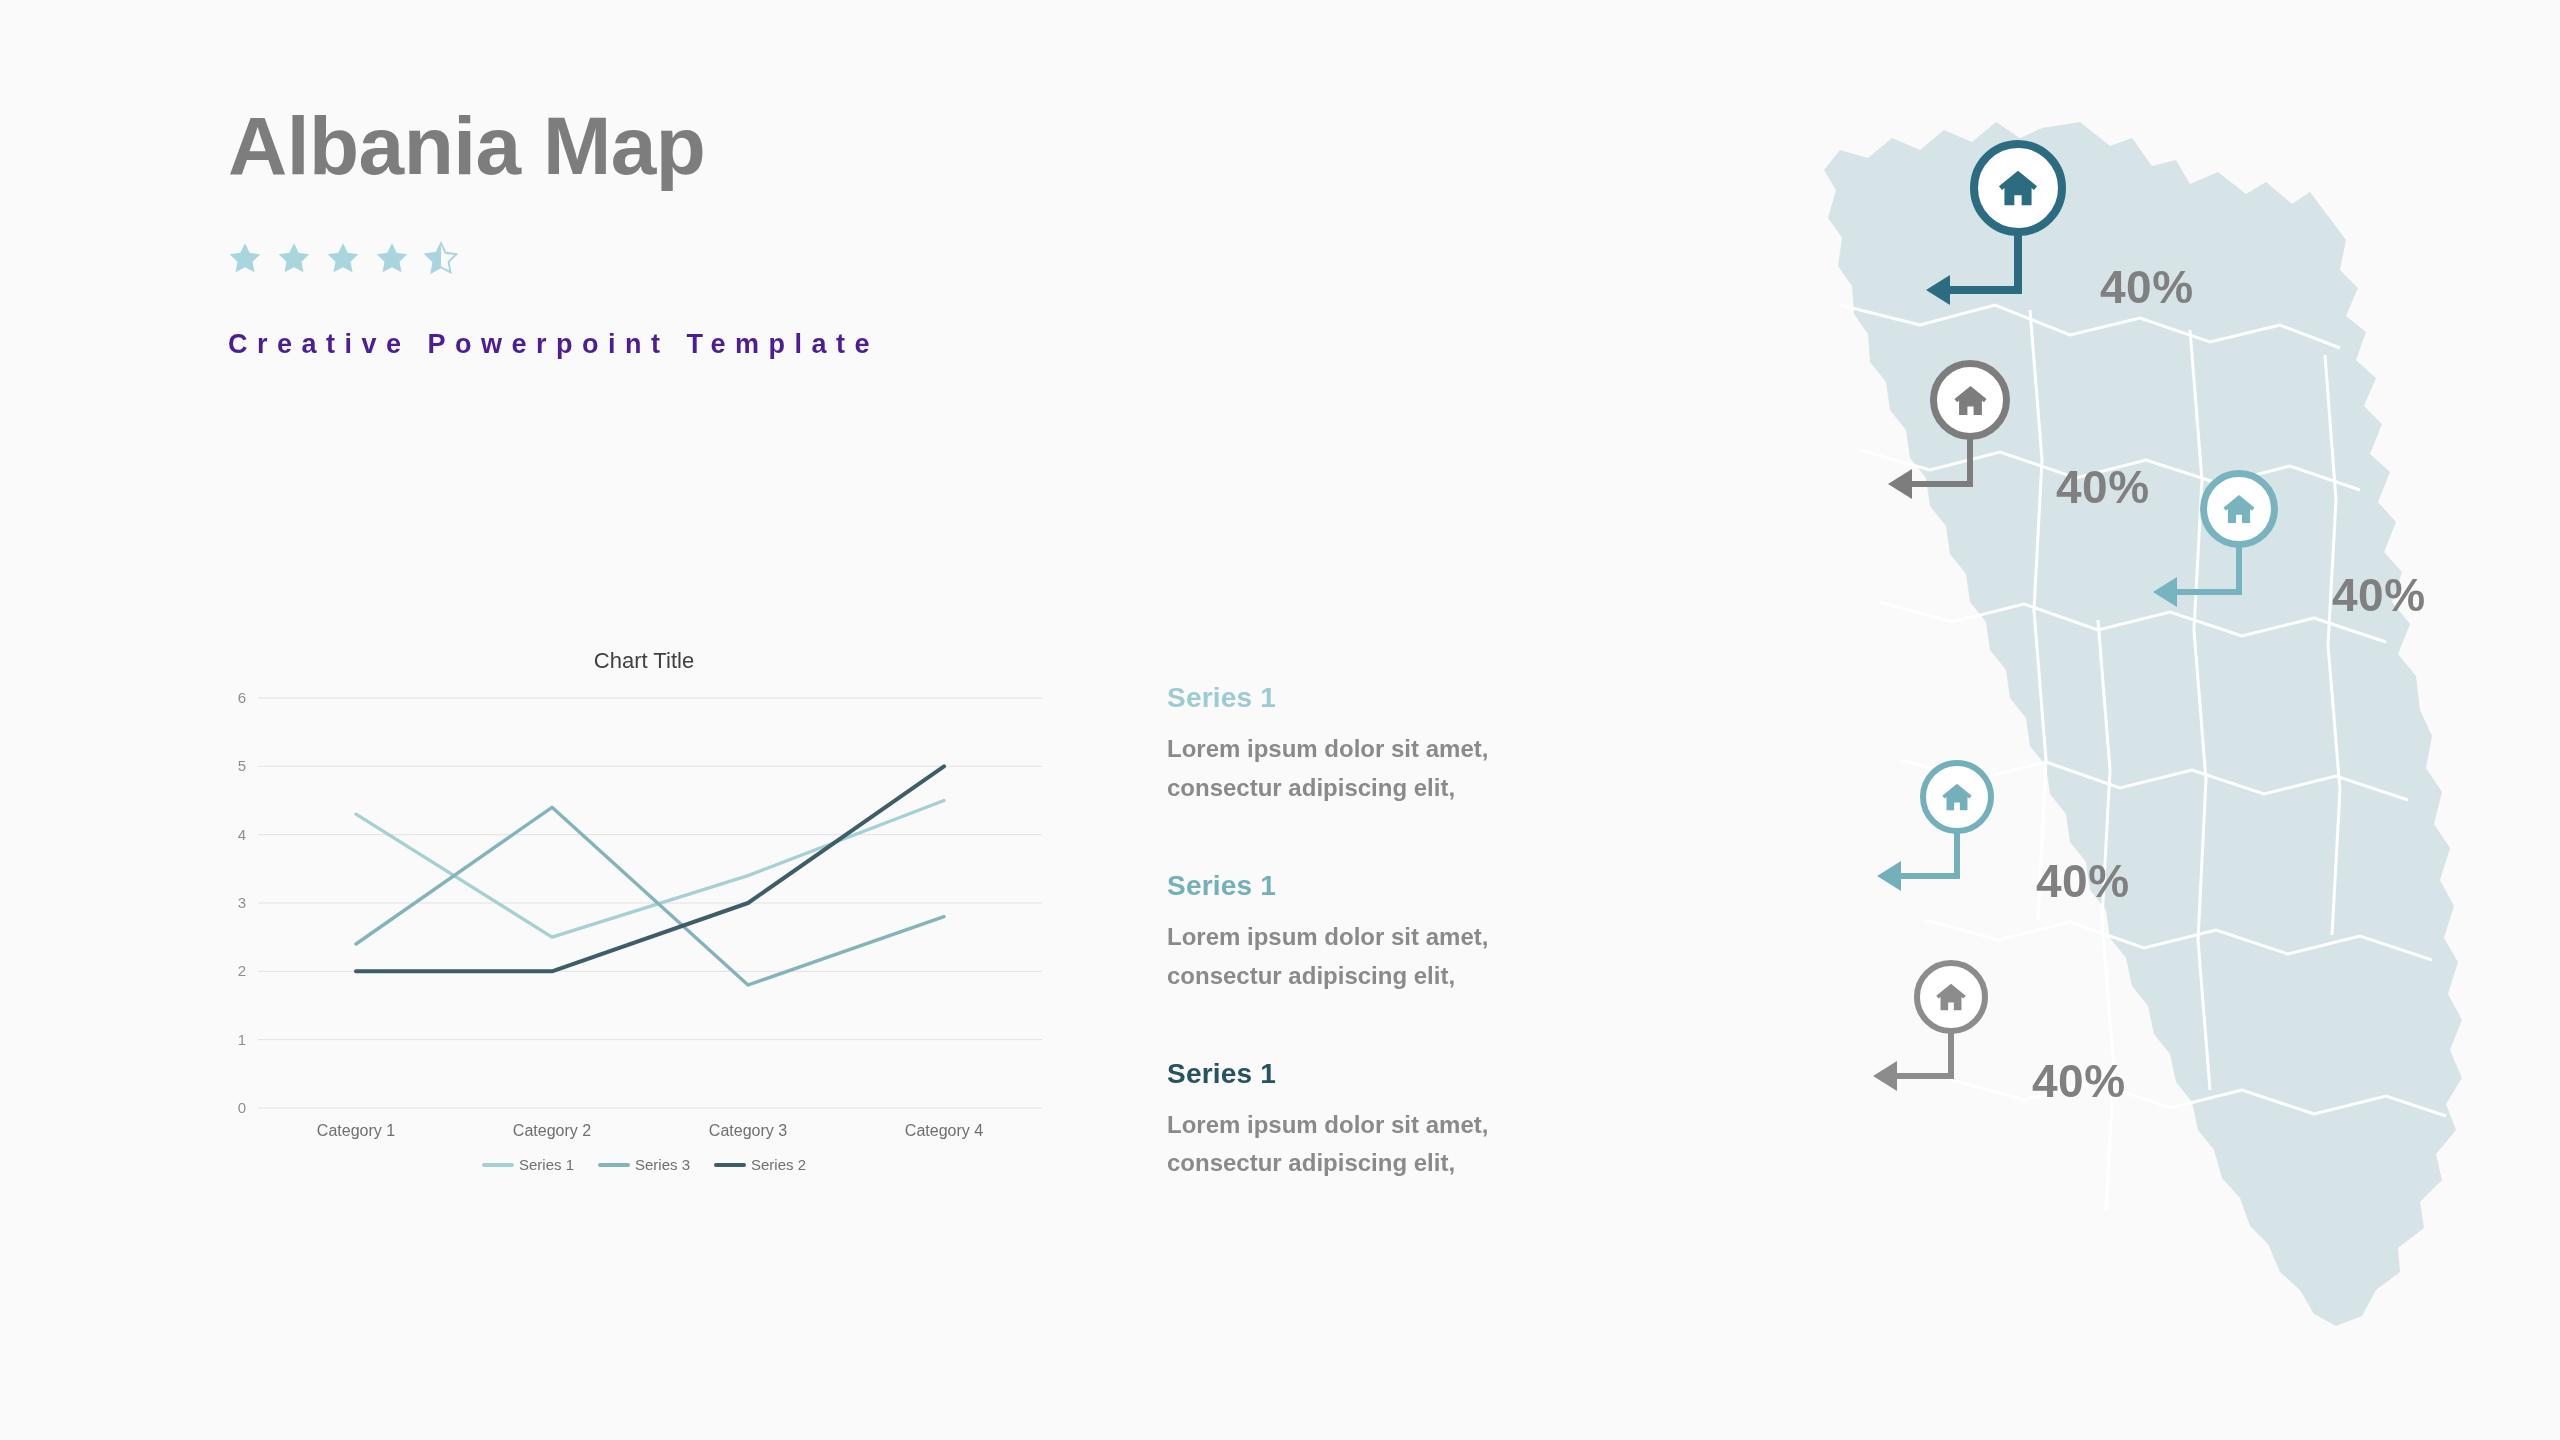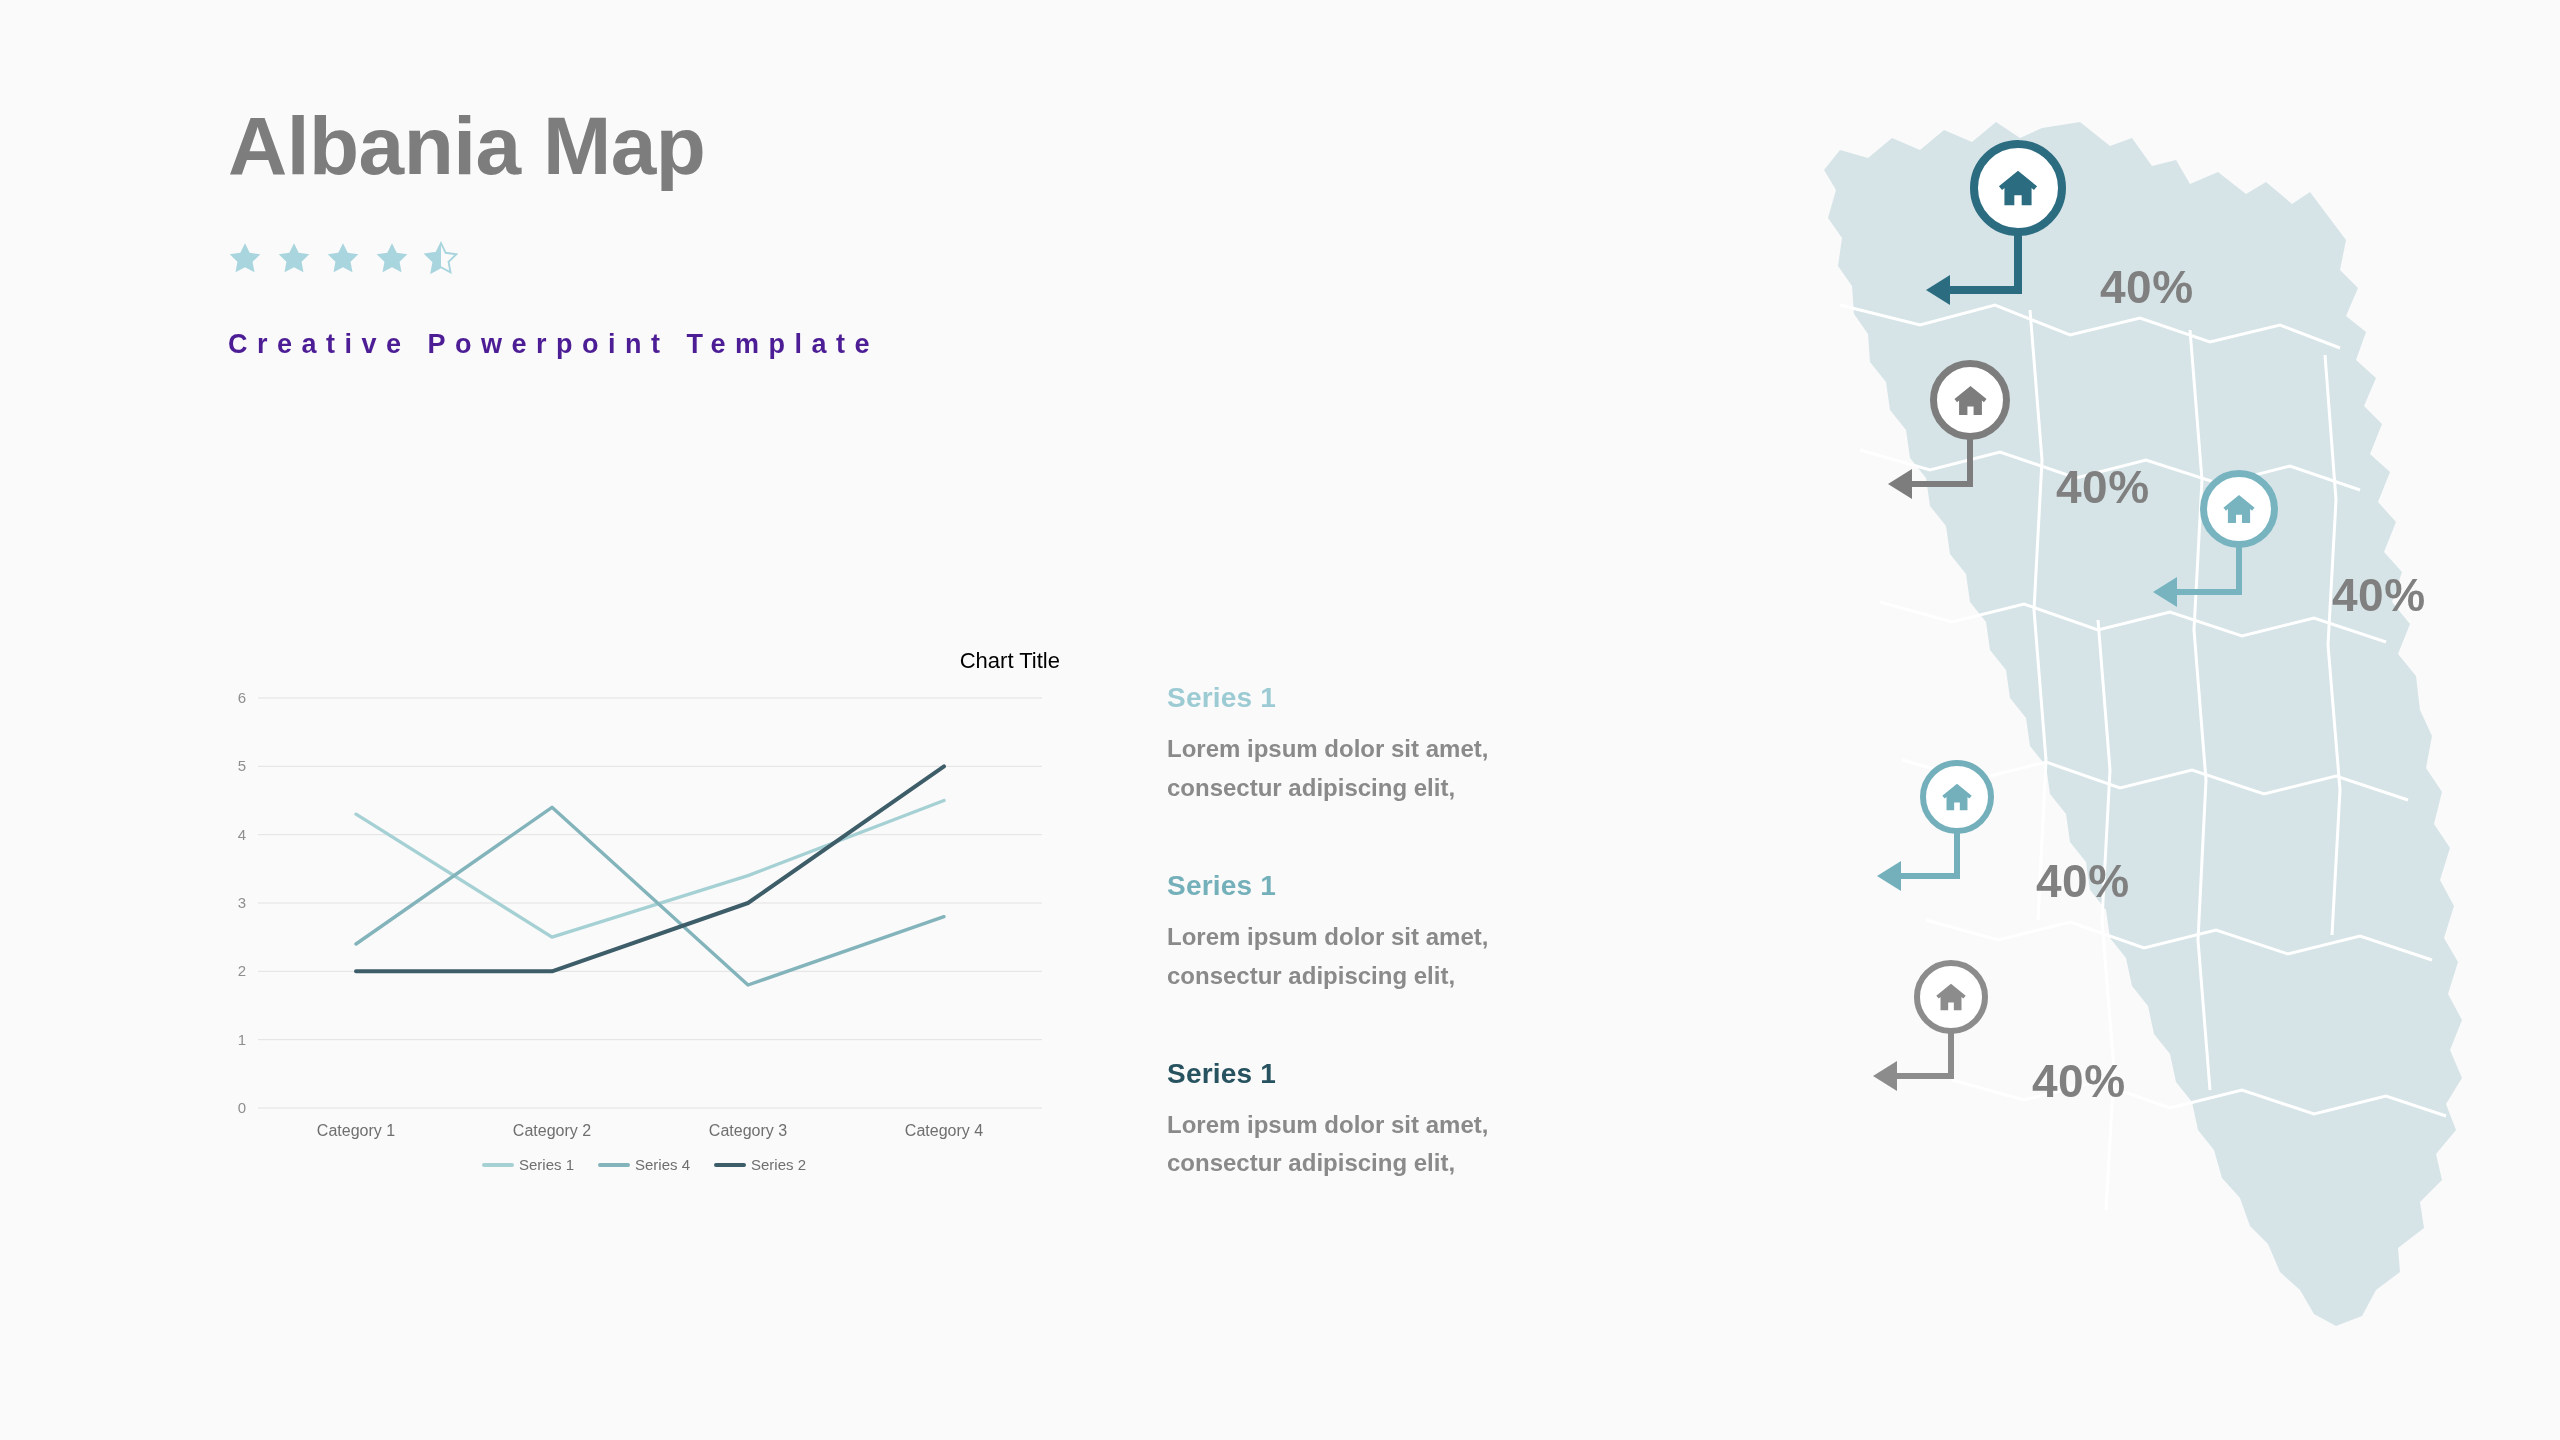--- a/index.html
+++ b/index.html
@@ -50,23 +50,23 @@
 
   
   #chart-panel {
     position: absolute;
     left: 210px;
     top: 648px;
     width: 850px;
     height: 560px;
   }
   #chart-title {
-    text-align: right;
+    text-align: center;
     font-size: 22px;
-    color: #000000;
+    color: #404040;
     font-weight: 400;
     margin: 0 0 10px 0;
     padding-left: 18px;
   }
   #chart-canvas-wrap {
     position: relative;
     width: 850px;
     height: 470px;
   }
   #chart-svg { display: block; }
@@ -209,21 +209,21 @@
         <text x="734" y="452" text-anchor="middle" font-size="16" fill="#6f6f6f" font-family="&quot;Liberation Sans&quot;, sans-serif">Category 4</text>
       </svg>
   </div>
   <div id="chart-legend">
       <div class="legend-item">
         <span class="legend-swatch" style="background: rgb(165, 208, 212);"></span>
         <span>Series 1</span>
       </div>
       <div class="legend-item">
         <span class="legend-swatch" style="background: rgb(131, 180, 187);"></span>
-        <span>Series 4</span>
+        <span>Series 3</span>
       </div>
       <div class="legend-item">
         <span class="legend-swatch" style="background: rgb(61, 93, 104);"></span>
         <span>Series 2</span>
       </div>
     </div>
 </div>
 
 <div id="series-column">
     <div class="series-block">

